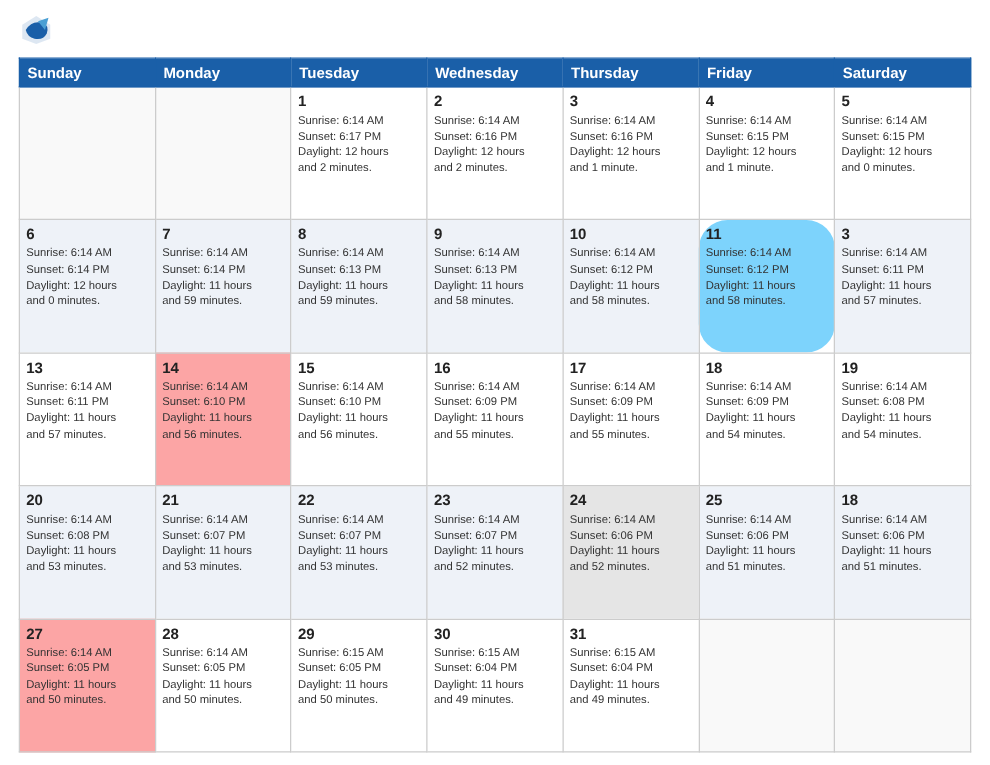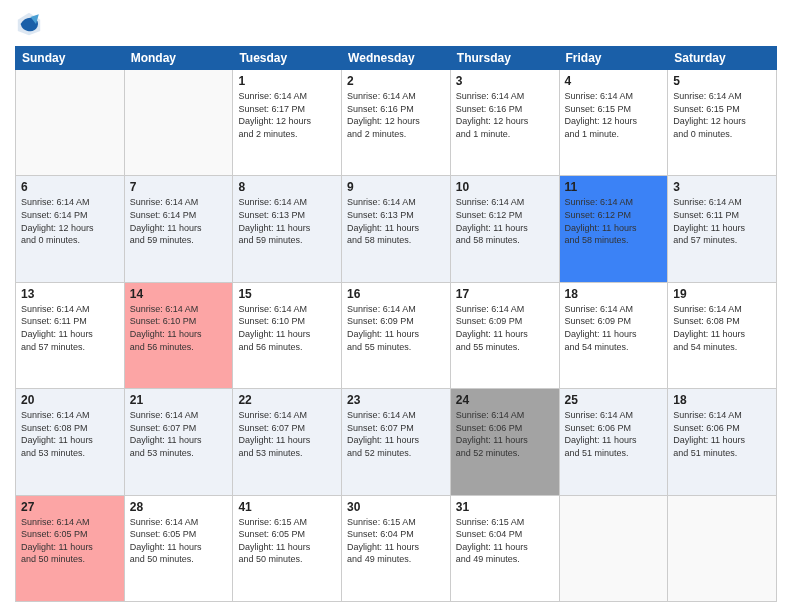--- a/index.html
+++ b/index.html
@@ -207,21 +207,21 @@
 Daylight: 11 hours
 and 58 minutes.</div>
           </td>
           <td style="background: rgb(238, 242, 248);">
             <span class="day-num">10</span>
             <div class="cell-info" style="white-space: pre-line;">Sunrise: 6:14 AM
 Sunset: 6:12 PM
 Daylight: 11 hours
 and 58 minutes.</div>
           </td>
-          <td style="background: #3b82f6;">
+          <td style="background: #7dd3fc; border-radius: 23px;">
             <span class="day-num">11</span>
             <div class="cell-info" style="white-space: pre-line;">Sunrise: 6:14 AM
 Sunset: 6:12 PM
 Daylight: 11 hours
 and 58 minutes.</div>
           </td>
           <td style="background: rgb(238, 242, 248);">
             <span class="day-num">3</span>
             <div class="cell-info" style="white-space: pre-line;">Sunrise: 6:14 AM
 Sunset: 6:11 PM
@@ -302,21 +302,21 @@
 Daylight: 11 hours
 and 53 minutes.</div>
           </td>
           <td style="background: rgb(238, 242, 248);">
             <span class="day-num">23</span>
             <div class="cell-info" style="white-space: pre-line;">Sunrise: 6:14 AM
 Sunset: 6:07 PM
 Daylight: 11 hours
 and 52 minutes.</div>
           </td>
-          <td style="background: #a3a3a3;">
+          <td style="background: #e5e5e5;">
             <span class="day-num">24</span>
             <div class="cell-info" style="white-space: pre-line;">Sunrise: 6:14 AM
 Sunset: 6:06 PM
 Daylight: 11 hours
 and 52 minutes.</div>
           </td>
           <td style="background: rgb(238, 242, 248);">
             <span class="day-num">25</span>
             <div class="cell-info" style="white-space: pre-line;">Sunrise: 6:14 AM
 Sunset: 6:06 PM
@@ -340,21 +340,21 @@
 and 50 minutes.</div>
           </td>
           <td style="background: rgb(255, 255, 255);">
             <span class="day-num">28</span>
             <div class="cell-info" style="white-space: pre-line;">Sunrise: 6:14 AM
 Sunset: 6:05 PM
 Daylight: 11 hours
 and 50 minutes.</div>
           </td>
           <td style="background: rgb(255, 255, 255);">
-            <span class="day-num">41</span>
+            <span class="day-num">29</span>
             <div class="cell-info" style="white-space: pre-line;">Sunrise: 6:15 AM
 Sunset: 6:05 PM
 Daylight: 11 hours
 and 50 minutes.</div>
           </td>
           <td style="background: rgb(255, 255, 255);">
             <span class="day-num">30</span>
             <div class="cell-info" style="white-space: pre-line;">Sunrise: 6:15 AM
 Sunset: 6:04 PM
 Daylight: 11 hours

